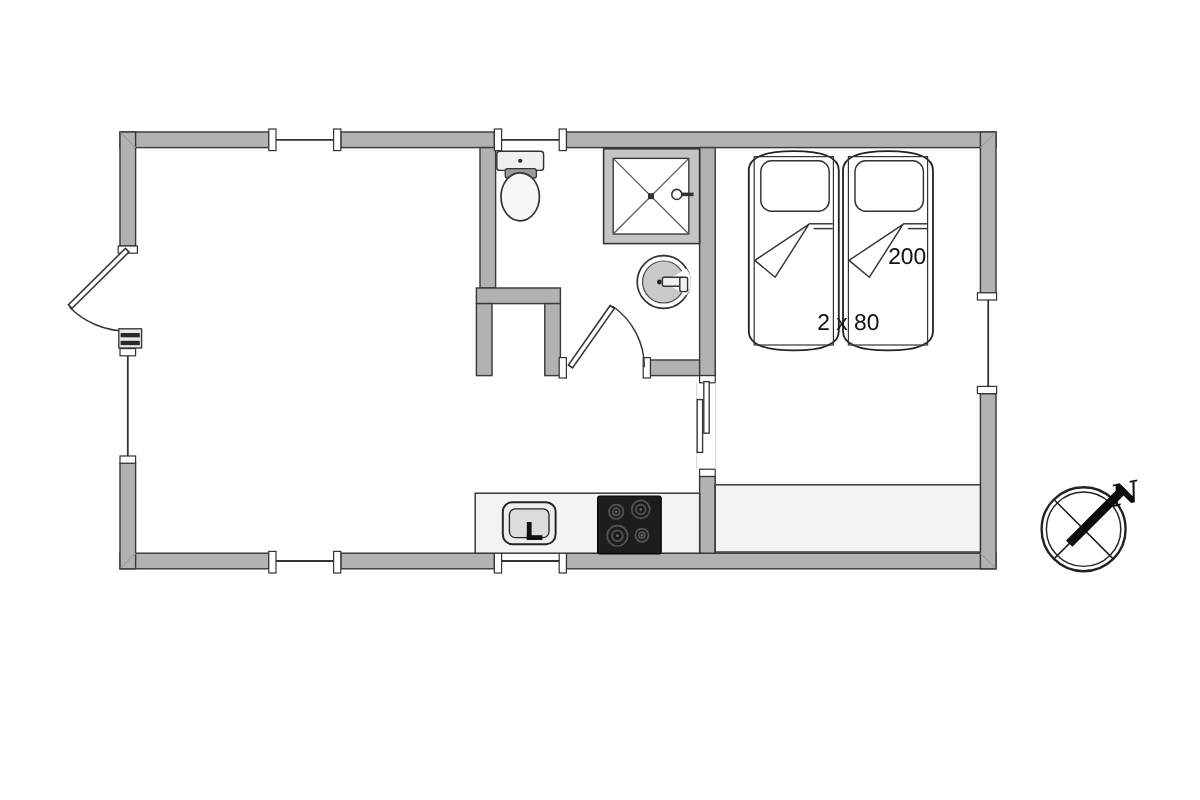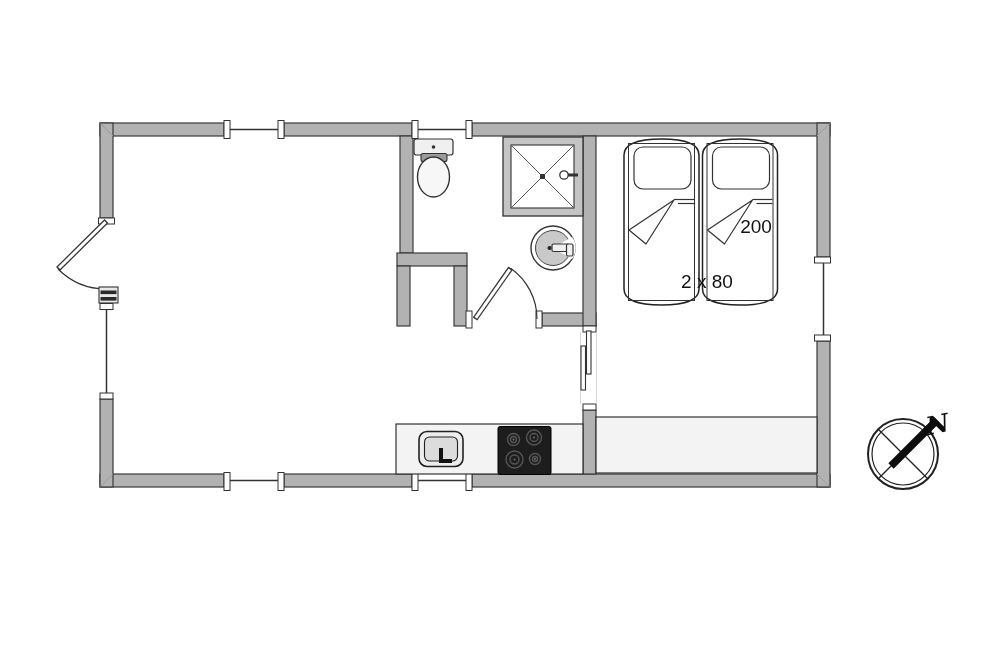--- a/index.html
+++ b/index.html
@@ -1,17 +1,17 @@
 <!DOCTYPE html>
 <html><head>
 <meta charset="utf-8">
 <style>
   html,body{margin:0;padding:0;background:#fff;}
   .stage{position:relative;width:1000px;height:646px;background:#ffffff;overflow:hidden;
-         font-family:"Liberation Sans",sans-serif;margin-top:13px;}
+         font-family:"Liberation Sans",sans-serif;}
   svg{position:absolute;left:0;top:0;}
   .walls rect{stroke:#3a3a3a;stroke-width:1.2;}
   .caps rect{fill:#ffffff;stroke:#333333;stroke-width:1;}
   .glazing line{stroke:#333333;stroke-width:1.5;}
   .mitre{stroke:#9c9c9c;stroke-width:1;}
   .counters rect{stroke:#333333;stroke-width:1.2;}
   .doorleaf-outer{stroke:#333333;stroke-width:5.5;stroke-linecap:butt;}
   .doorleaf-inner{stroke:#ffffff;stroke-width:3;stroke-linecap:butt;}
   .arc{fill:none;stroke:#333333;stroke-width:1.2;}
   .lbl{font-family:"Liberation Sans",sans-serif;font-size:19px;fill:#111111;}

